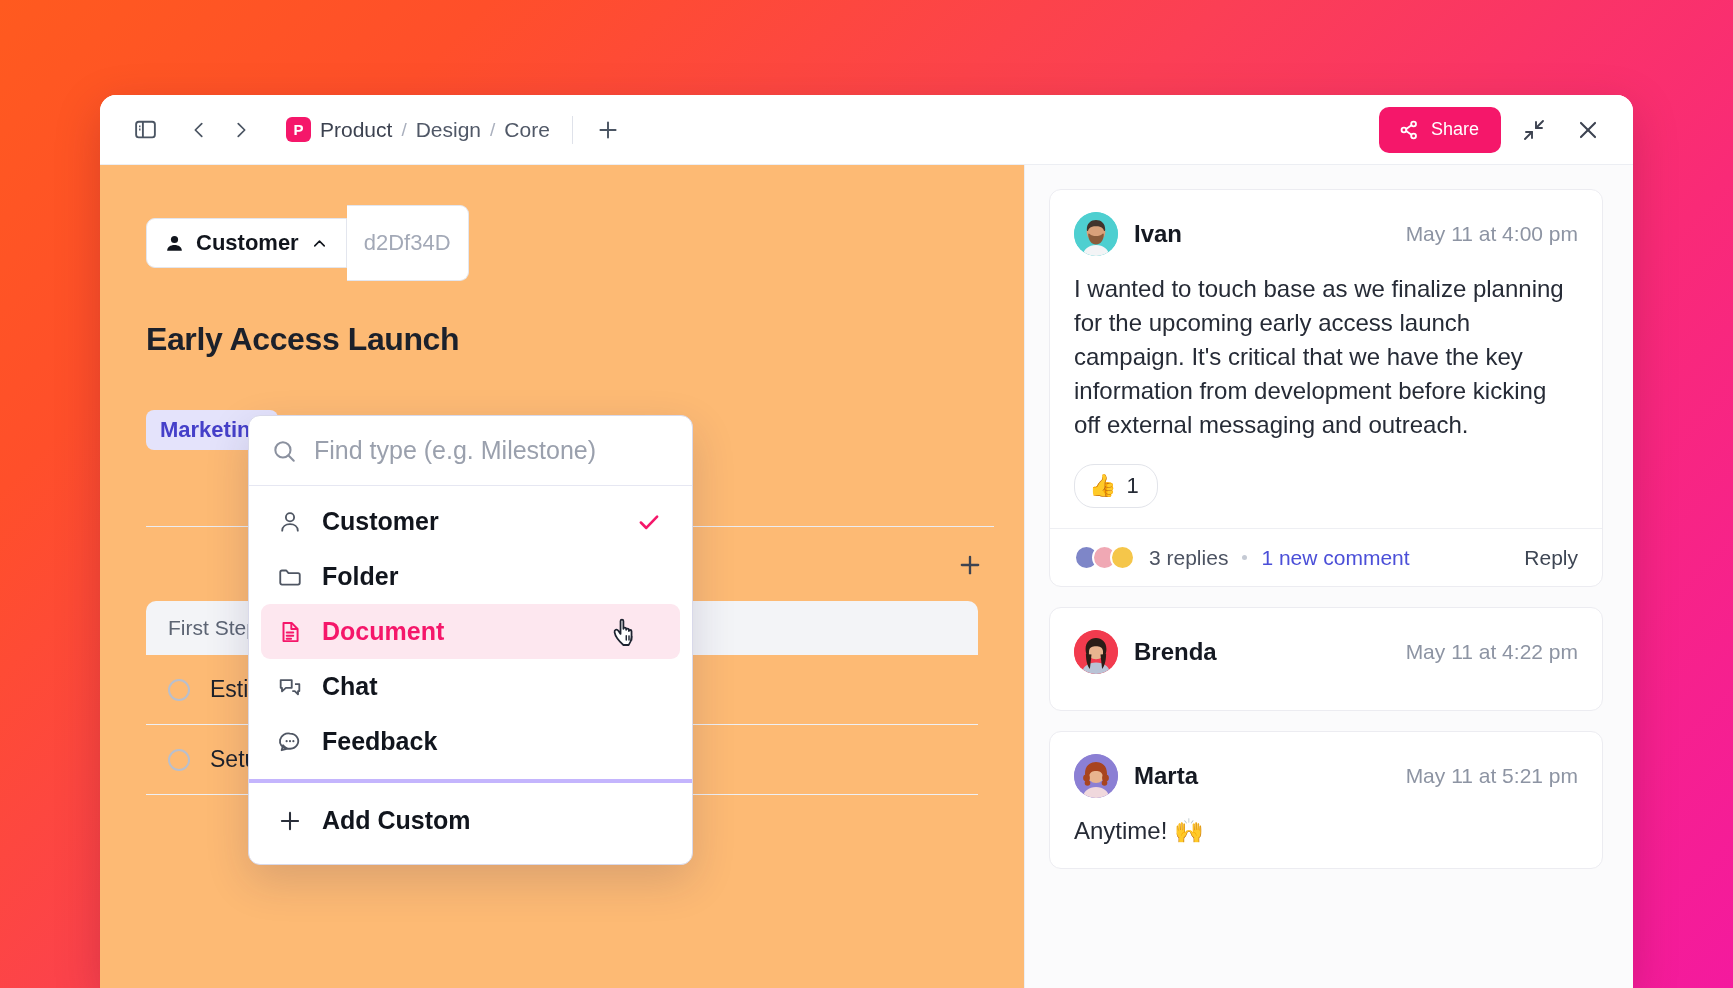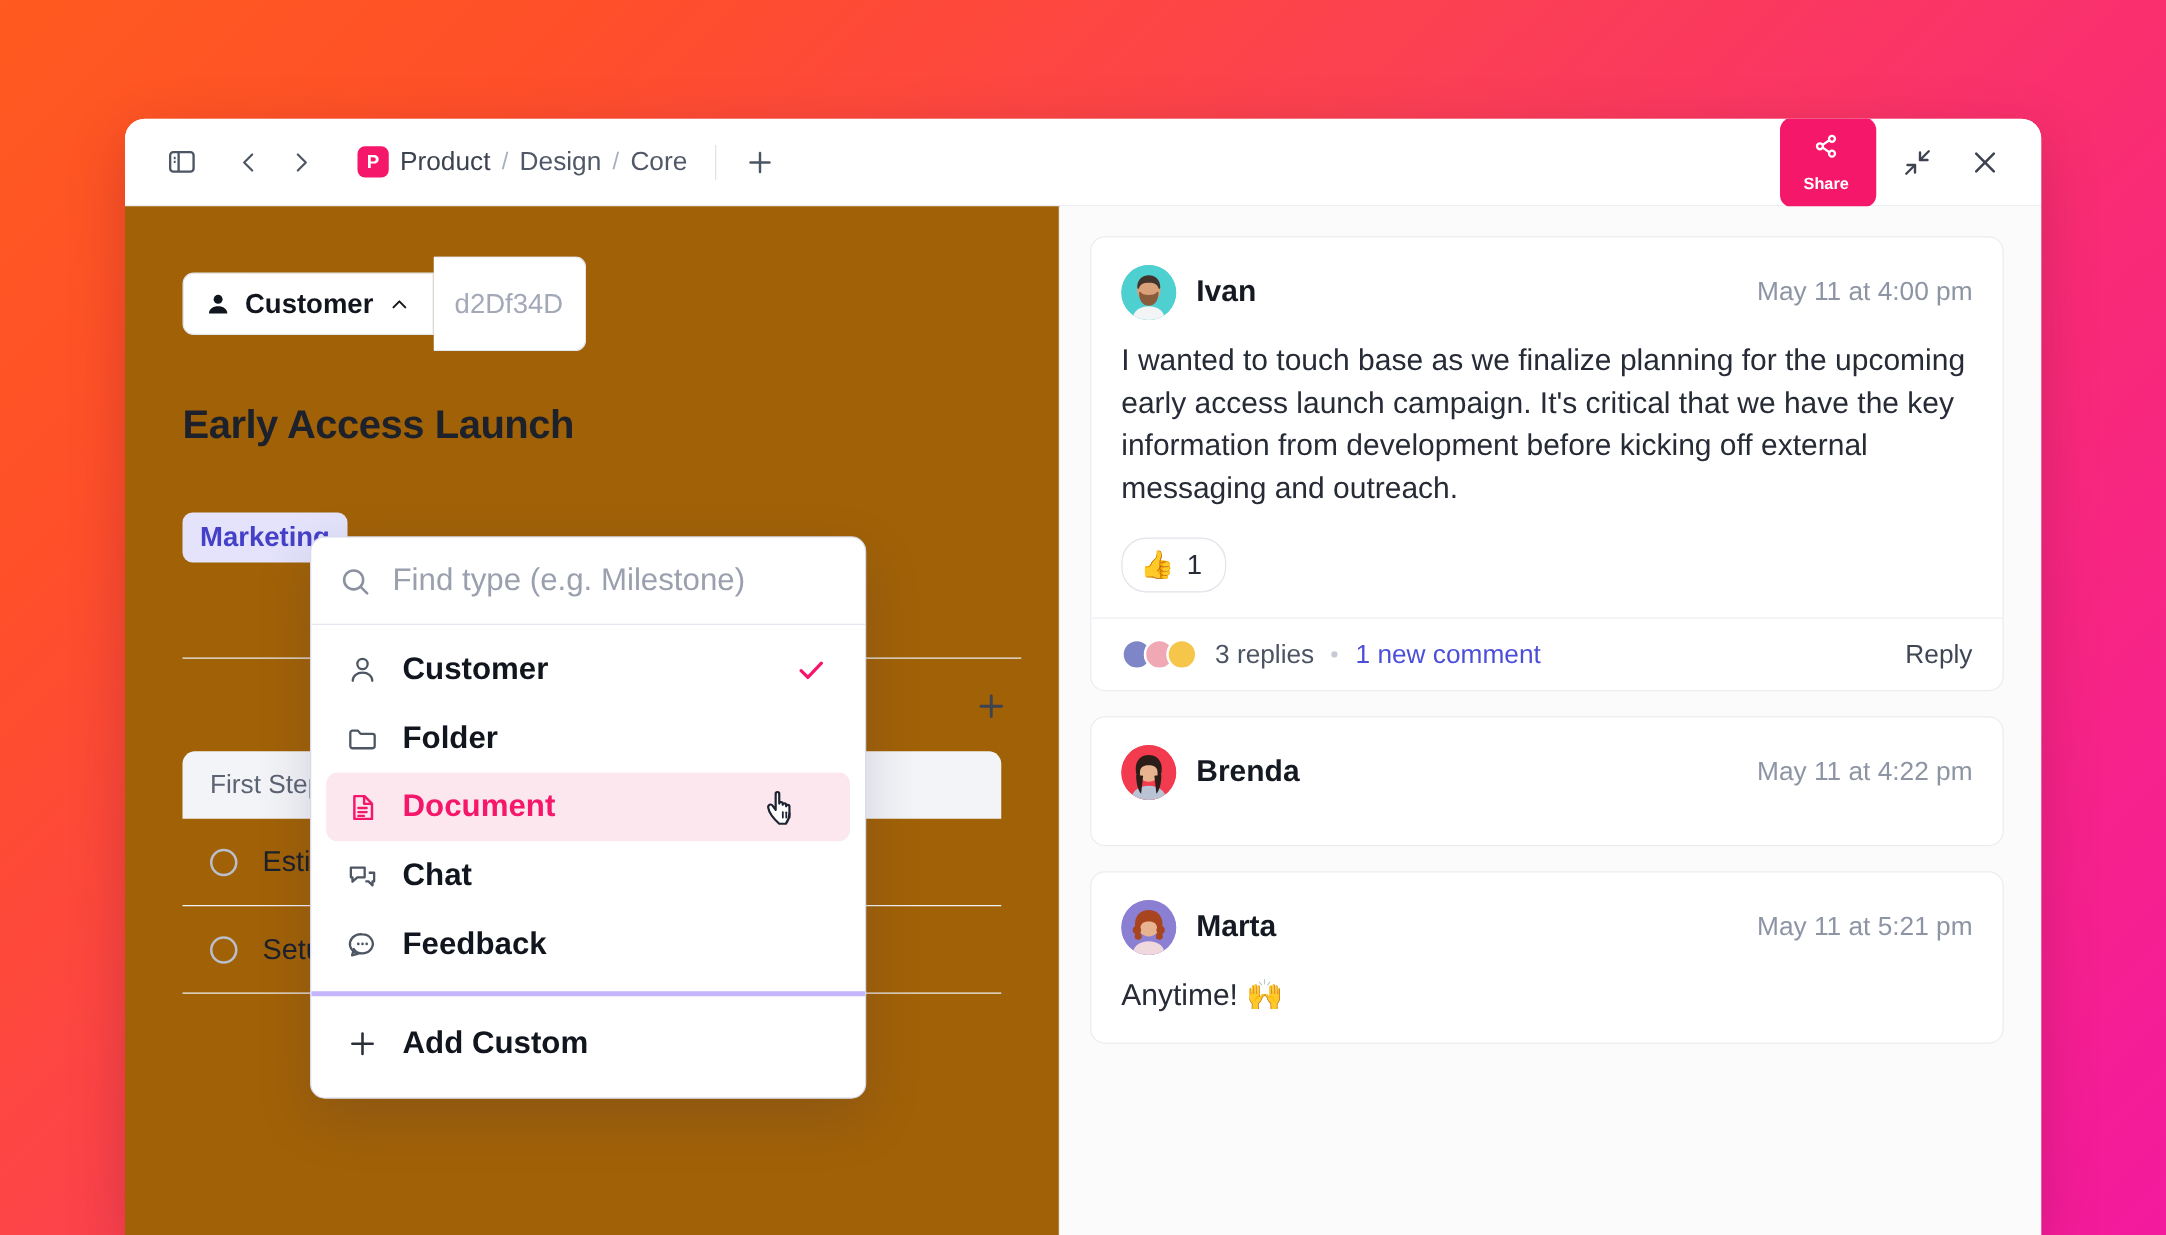--- a/index.html
+++ b/index.html
@@ -87,44 +87,43 @@
     display: flex; align-items: center; justify-content: center;
     width: 34px; height: 34px;
   }
 
   .tb-spacer { flex: 1; }
 
   .share-btn {
     display: flex; align-items: center; gap: 11px;
     background: #f5176a;
     color: #fff;
-    font-size: 13px;
-    font-weight: bold;
+    font-size: 18px;
+    font-weight: normal;
     border: none;
     border-radius: 10px;
     padding: 12px 22px 12px 19px;
     cursor: pointer;
     font-family: inherit;
-    flex-direction: column;
   }
 
   .win-btn {
     width: 42px; height: 42px;
     display: flex; align-items: center; justify-content: center;
     color: #3d4351;
     margin-left: 12px;
   }
 
   
   .body-split { display: flex; height: 823px; }
 
   .left-pane {
-    width: 748px;
+    width: 925px;
     position: relative;
-    background: #a16207;
+    background: #fdba74;
     border-right: 1px solid #eceef3;
   }
 
   .right-pane {
     flex: 1;
     background: #fbfbfc;
     padding: 24px 30px 16px 24px;
   }
 
   
@@ -203,21 +202,21 @@
     width: 22px; height: 22px;
     border: 2px solid #b9bfcc;
     border-radius: 50%;
     flex: none;
   }
 
   
   .dropdown {
     position: absolute;
     left: 148px;
-    top: 264px;
+    top: 250px;
     width: 445px;
     background: #fff;
     border: 1px solid #d8d9ea;
     border-radius: 12px;
     box-shadow: 0 16px 44px rgba(40, 30, 90, .16);
     z-index: 40;
     overflow: hidden;
   }
   .dd-search {
     display: flex; align-items: center; gap: 17px;

